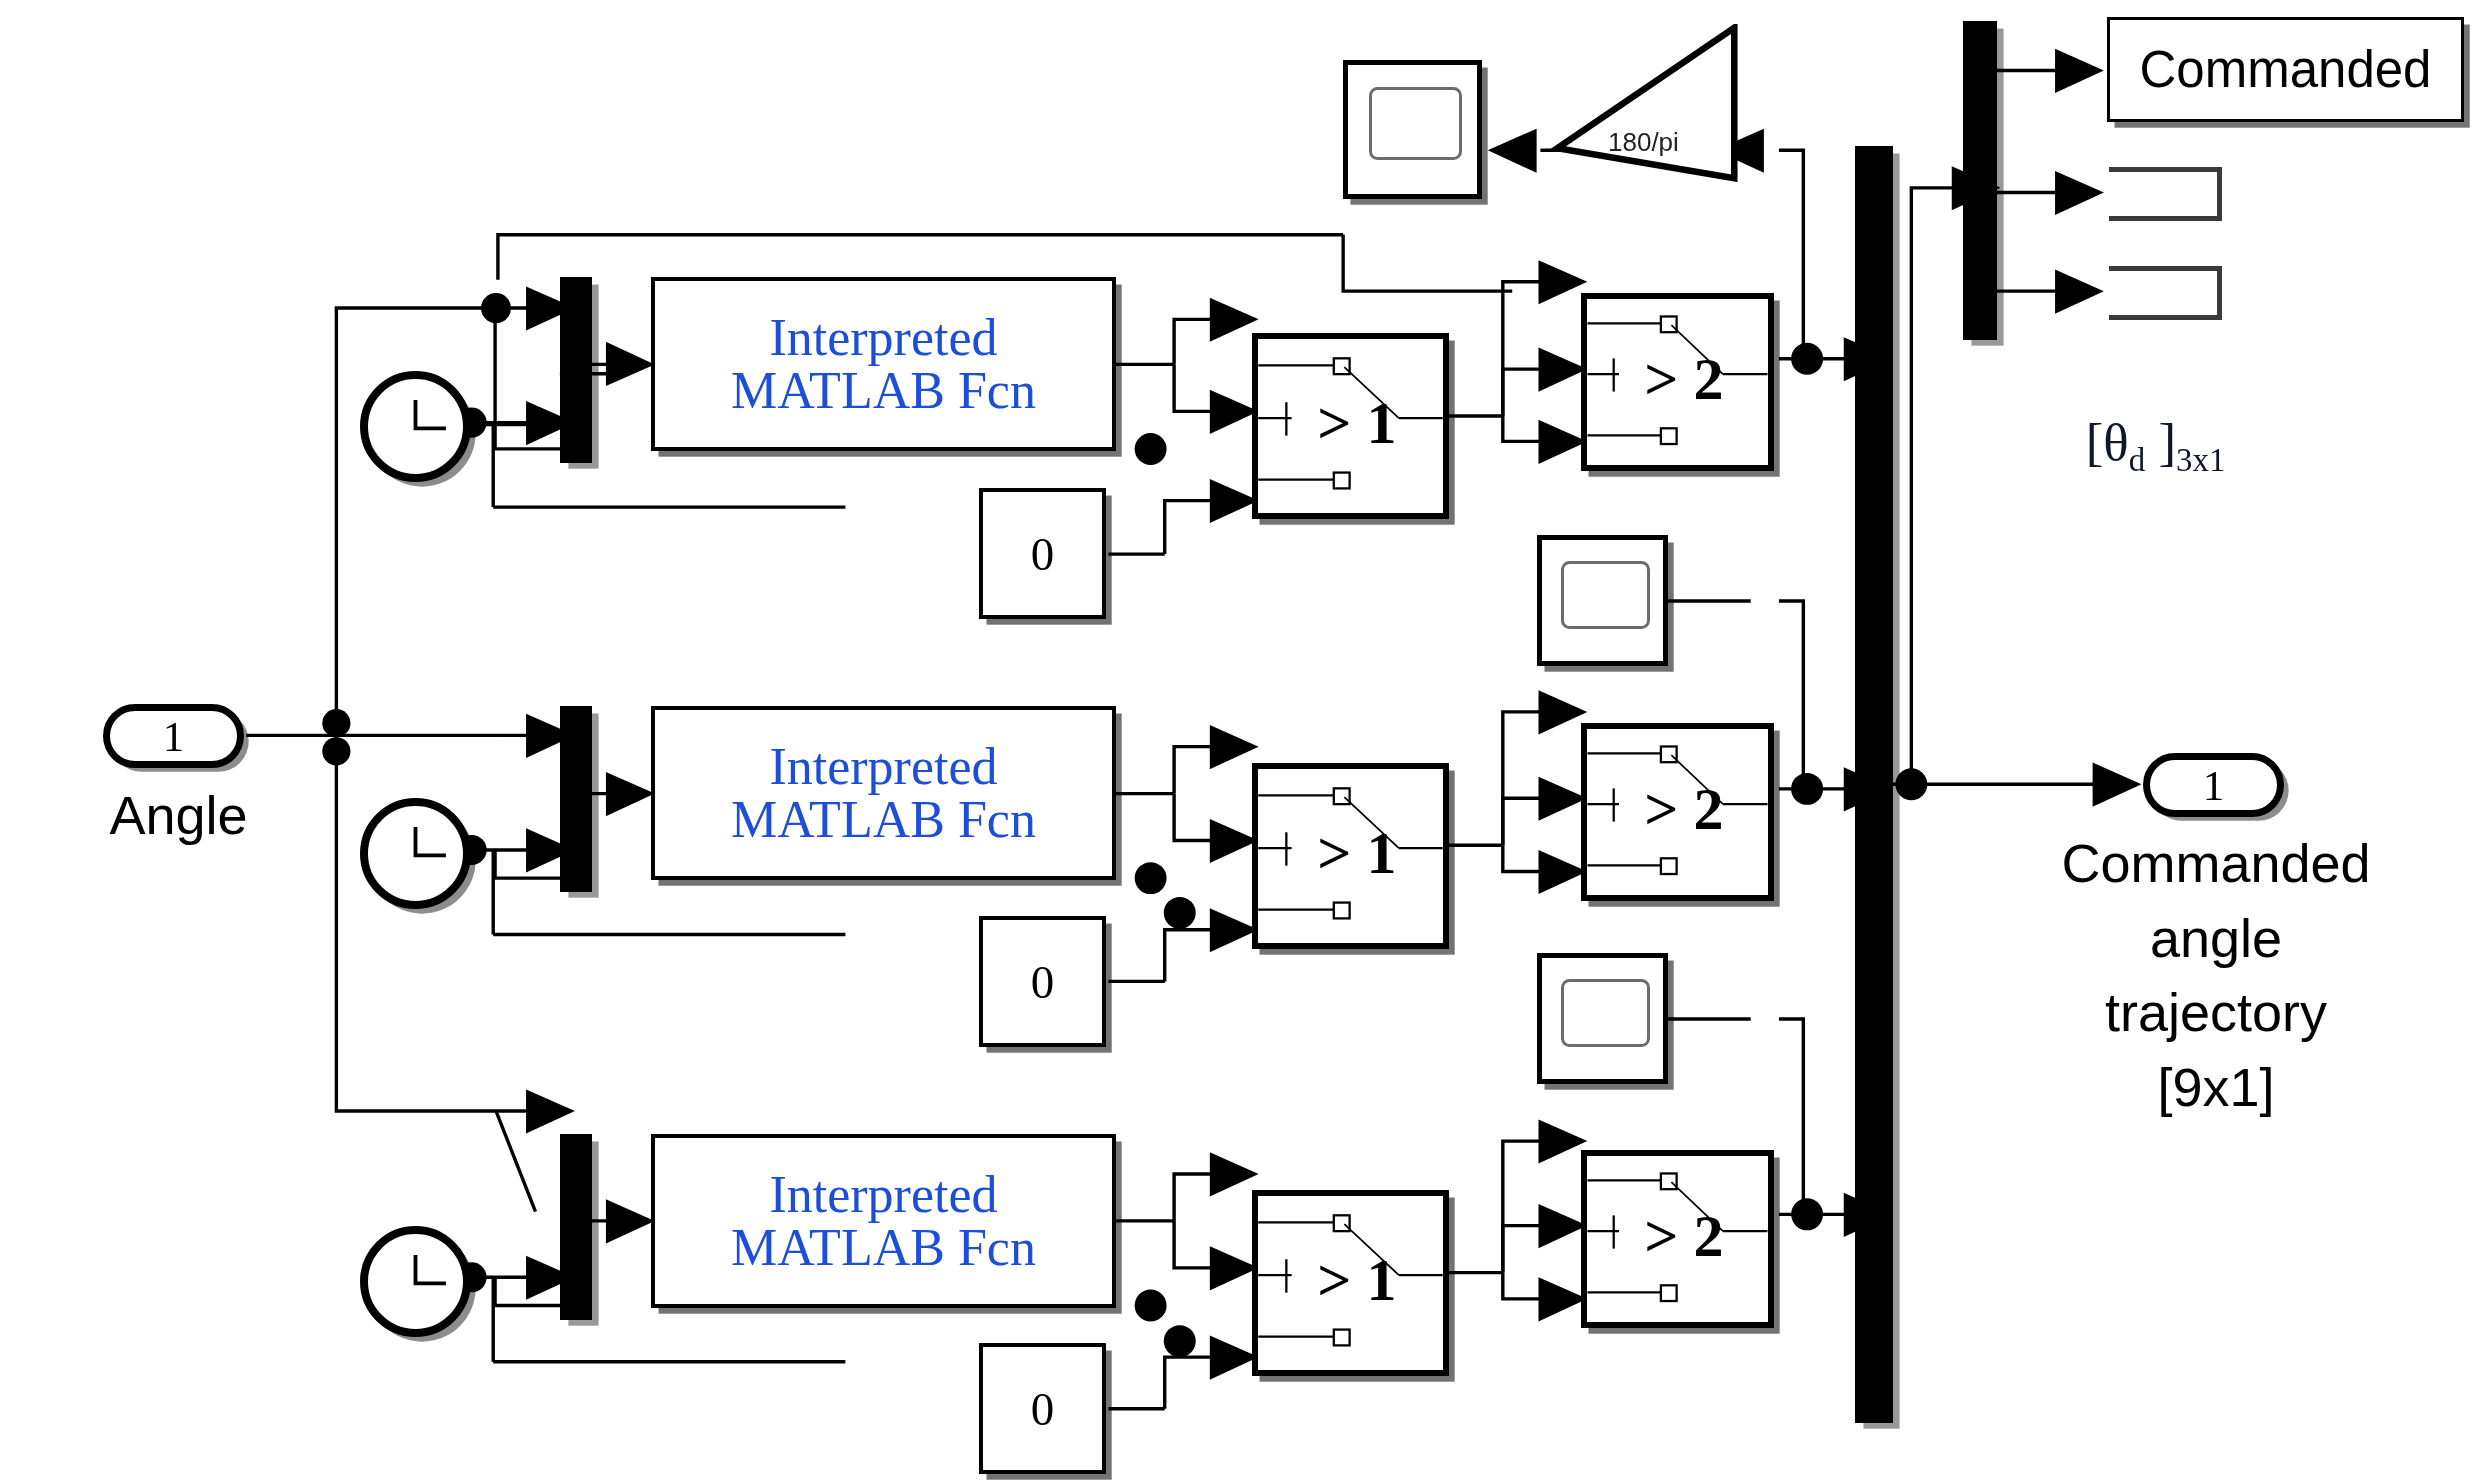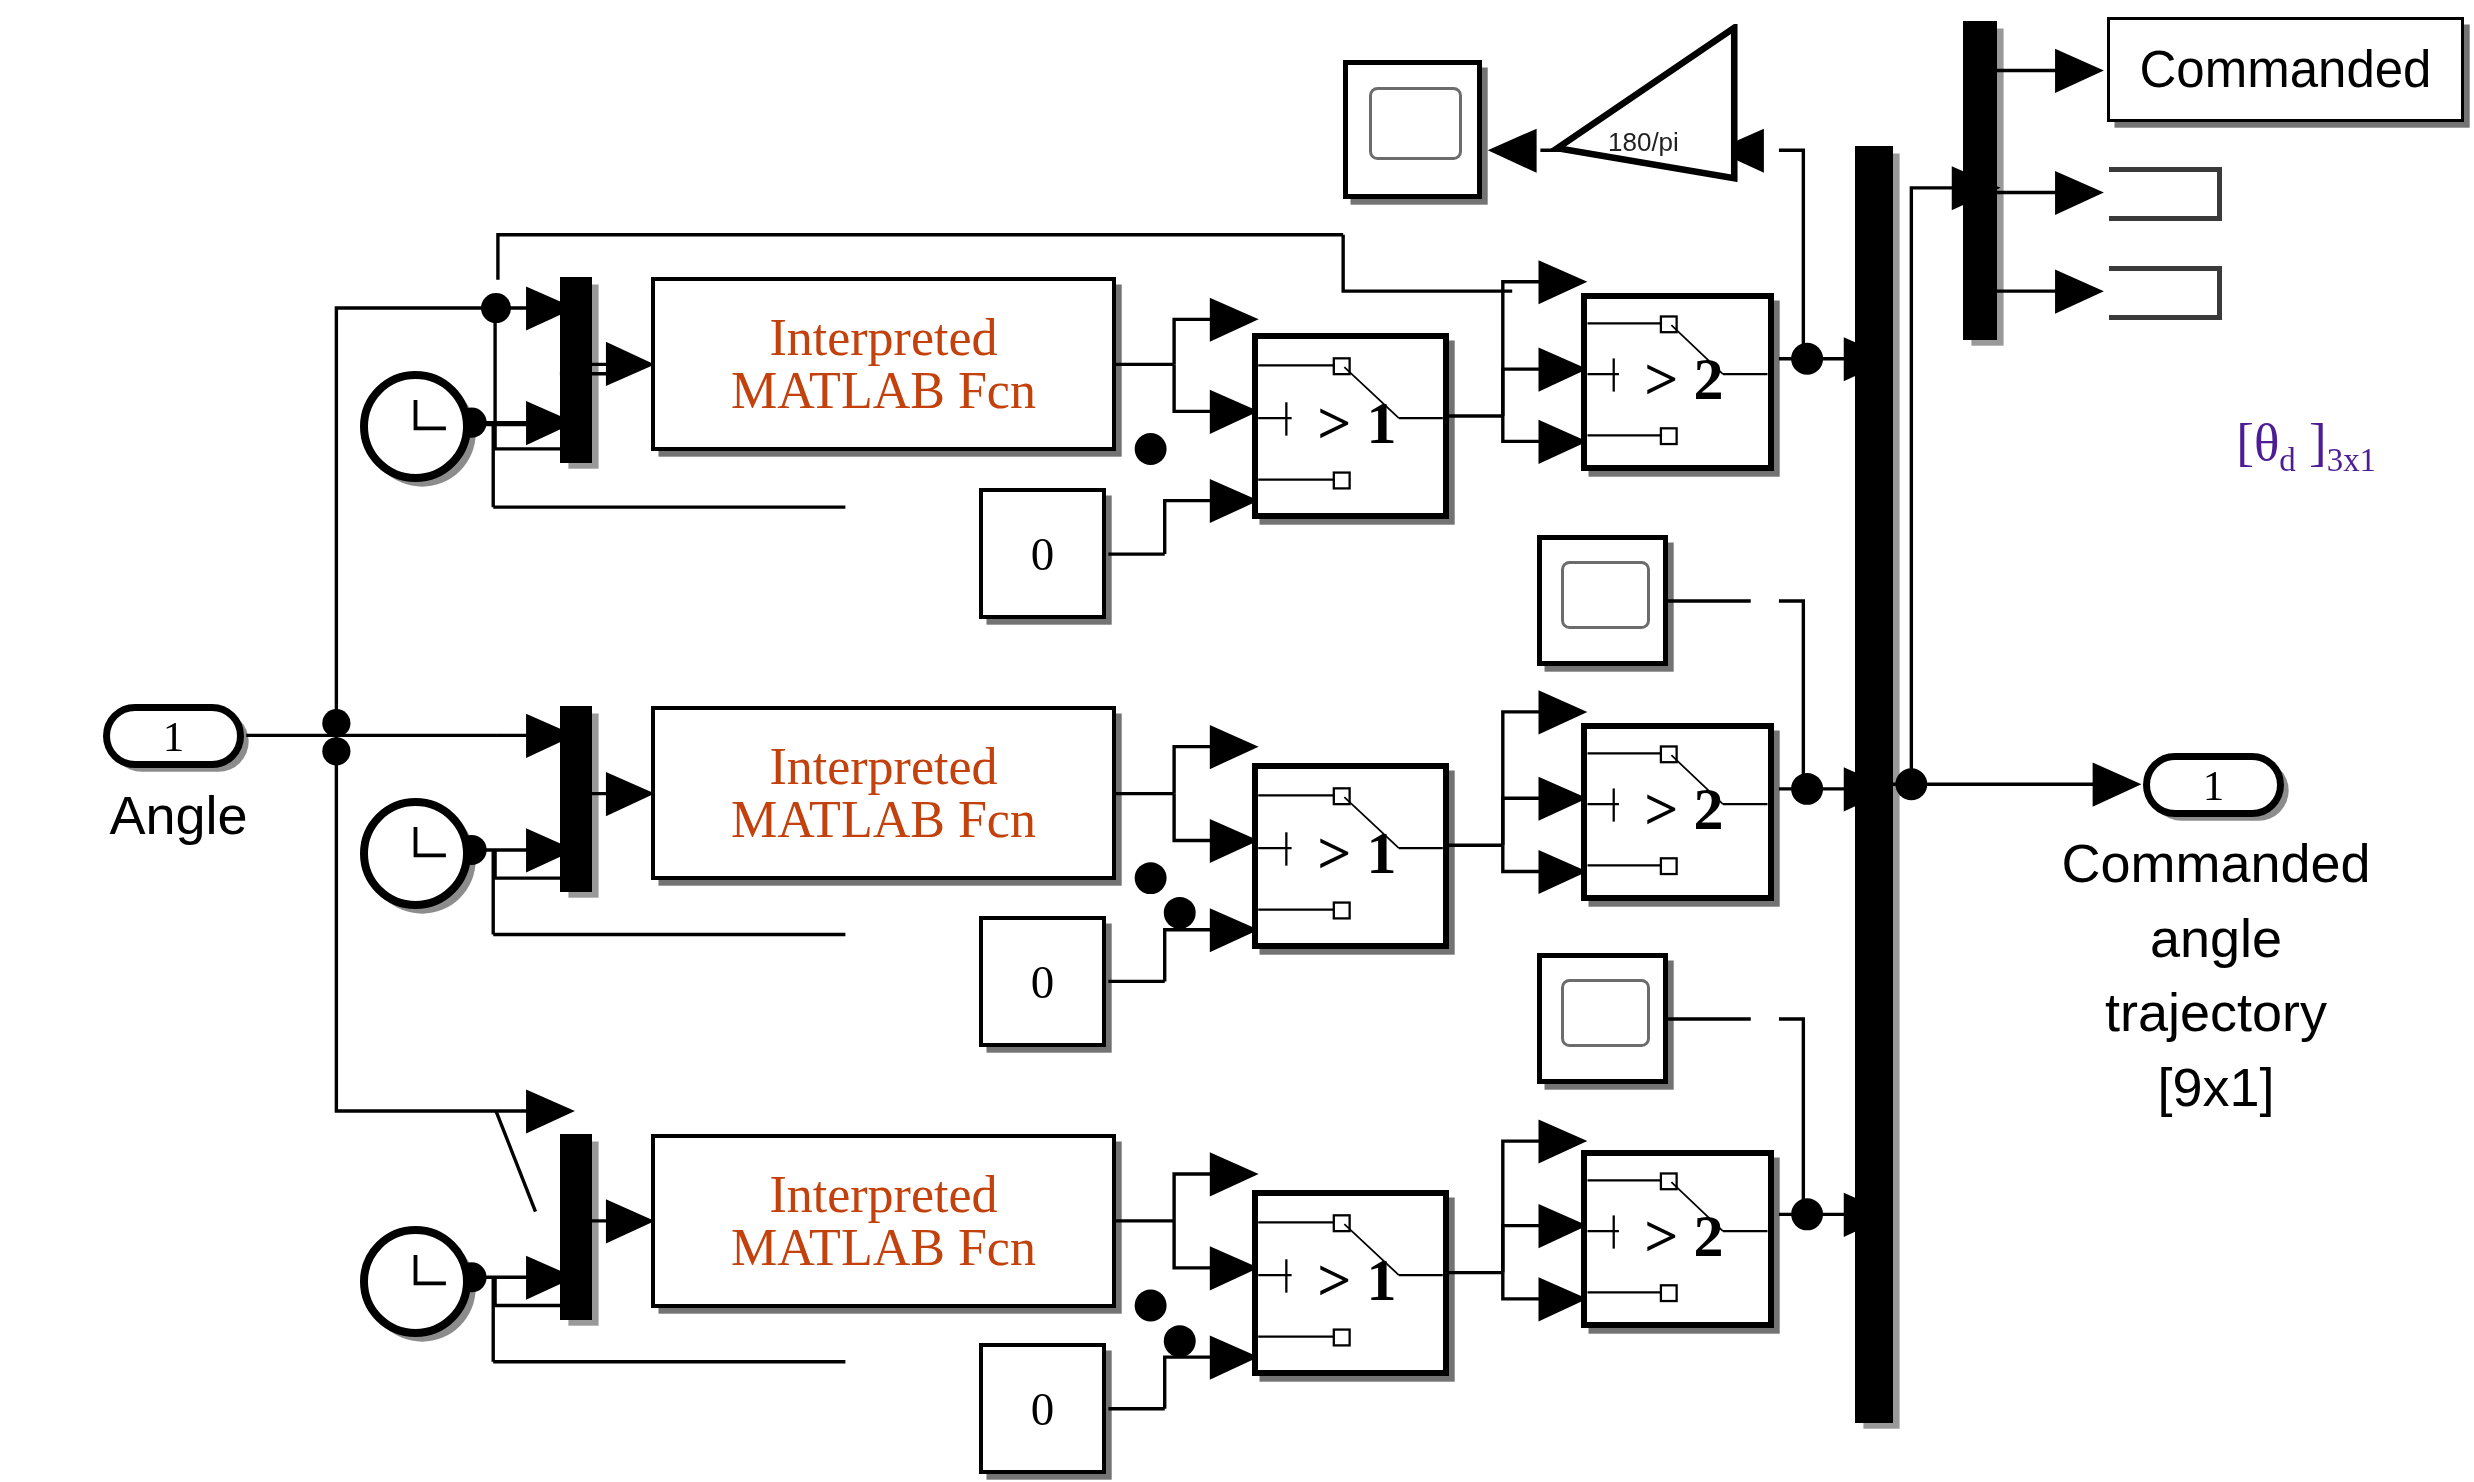--- a/index.html
+++ b/index.html
@@ -31,21 +31,21 @@
     box-shadow: 6.6px 6.6px 0 -0.9px rgba(0,0,0,0.55);
   }
   .mfcn {
     font-family: "Liberation Serif", serif;
     font-size: 52px;
     line-height: 1.02;
     text-align: center;
     display: flex;
     align-items: center;
     justify-content: center;
-    color: #c2410c;
+    color: #1d4ed8;
   }
   .constblk {
     font-family: "Liberation Serif", serif;
     font-size: 47px;
     display: flex;
     align-items: center;
     justify-content: center;
     color: #000;
   }
   .switchblk {
@@ -117,22 +117,22 @@
     font-size: 54px;
     color: #000;
     text-align: center;
     white-space: nowrap;
     line-height: 1.38;
   }
   .mathlbl {
     position: absolute;
     font-family: "Liberation Serif", serif;
     font-size: 53px;
-    color: #4c1d95;
-    text-align: right;
+    color: #0f172a;
+    text-align: center;
     white-space: nowrap;
     line-height: 1.1;
   }
   .mathlbl sub {
     font-size: 0.62em;
     vertical-align: -0.34em;
   }
   .gainlbl {
     position: absolute;
     font-family: "Liberation Sans", sans-serif;

